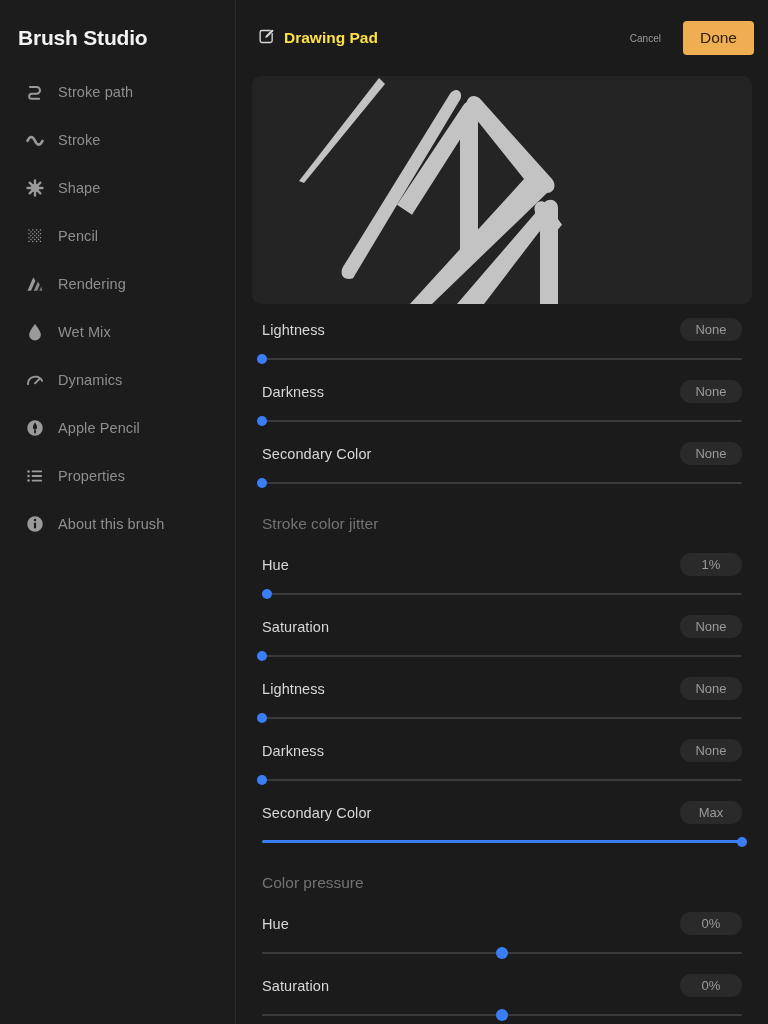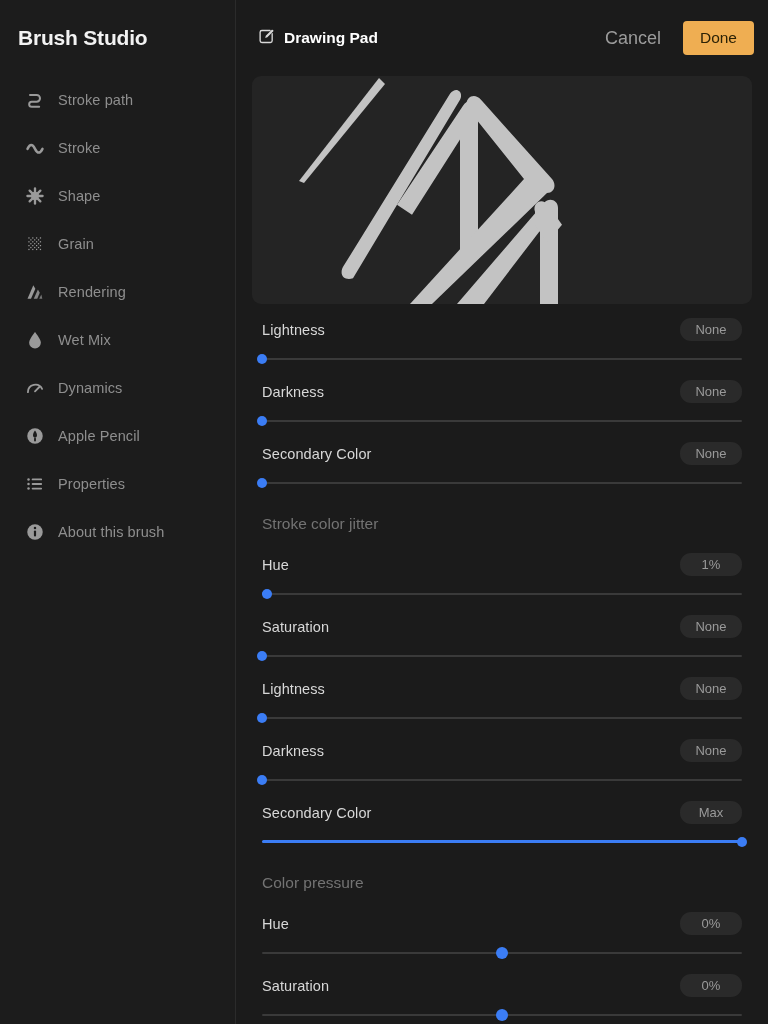--- a/index.html
+++ b/index.html
@@ -22,21 +22,21 @@
     background: #1c1c1c;
     border-right: 1px solid #2b2b2b;
     padding-top: 20px;
   }
   .brand {
     font-size: 21px;
     font-weight: bold;
     color: #f2f2f2;
     letter-spacing: -0.2px;
     padding: 6px 0 0 18px;
-    margin-bottom: 28px;
+    margin-bottom: 20px;
   }
   .nav { padding: 0 9px; }
   .nav-item {
     display: flex;
     align-items: center;
     height: 44px;
     border-radius: 9px;
     padding-left: 13px;
     margin-bottom: 4px;
     cursor: pointer;
@@ -72,25 +72,25 @@
     padding: 0 14px 0 22px;
   }
   .pad-title {
     display: flex;
     align-items: center;
     gap: 9px;
   }
   .pad-title .ttl {
     font-size: 15.5px;
     font-weight: bold;
-    color: #ffffff;
+    color: #fde047;
   }
   .spacer { flex: 1 1 auto; }
   .btn-cancel {
-    font-size: 18px;
+    font-size: 10px;
     color: #9b9b9b;
     background: none;
     border: none;
     padding: 6px 12px;
     cursor: pointer;
     font-family: inherit;
   }
   .btn-done {
     font-size: 15.5px;
     color: #2b2206;
@@ -251,21 +251,21 @@
                 <rect x="6.3" y="15.5" width="1.5" height="1.5"></rect>
                 <rect x="10.899999999999999" y="15.5" width="1.5" height="1.5"></rect>
                 <rect x="15.5" y="15.5" width="1.5" height="1.5"></rect>
                 <rect x="4" y="17.799999999999997" width="1.5" height="1.5"></rect>
                 <rect x="8.6" y="17.799999999999997" width="1.5" height="1.5"></rect>
                 <rect x="13.2" y="17.799999999999997" width="1.5" height="1.5"></rect>
                 <rect x="17.799999999999997" y="17.799999999999997" width="1.5" height="1.5"></rect>
               </g>
             </svg>
           </span>
-          <span class="nav-label">Grain</span>
+          <span class="nav-label">Pencil</span>
         </div>
         <div class="nav-item">
           <span class="nav-ico">
             <svg width="20" height="20" viewBox="0 0 24 24">
               <g fill="#9a9a9a">
                 <path d="M10 4 3 20h4.2L12.4 8z"></path>
                 <path d="M15.5 9 10.5 20h4.2l3-7z" opacity=".85"></path>
                 <path d="M19.6 15 17 20h3.8z" opacity=".7"></path>
               </g>
             </svg>

